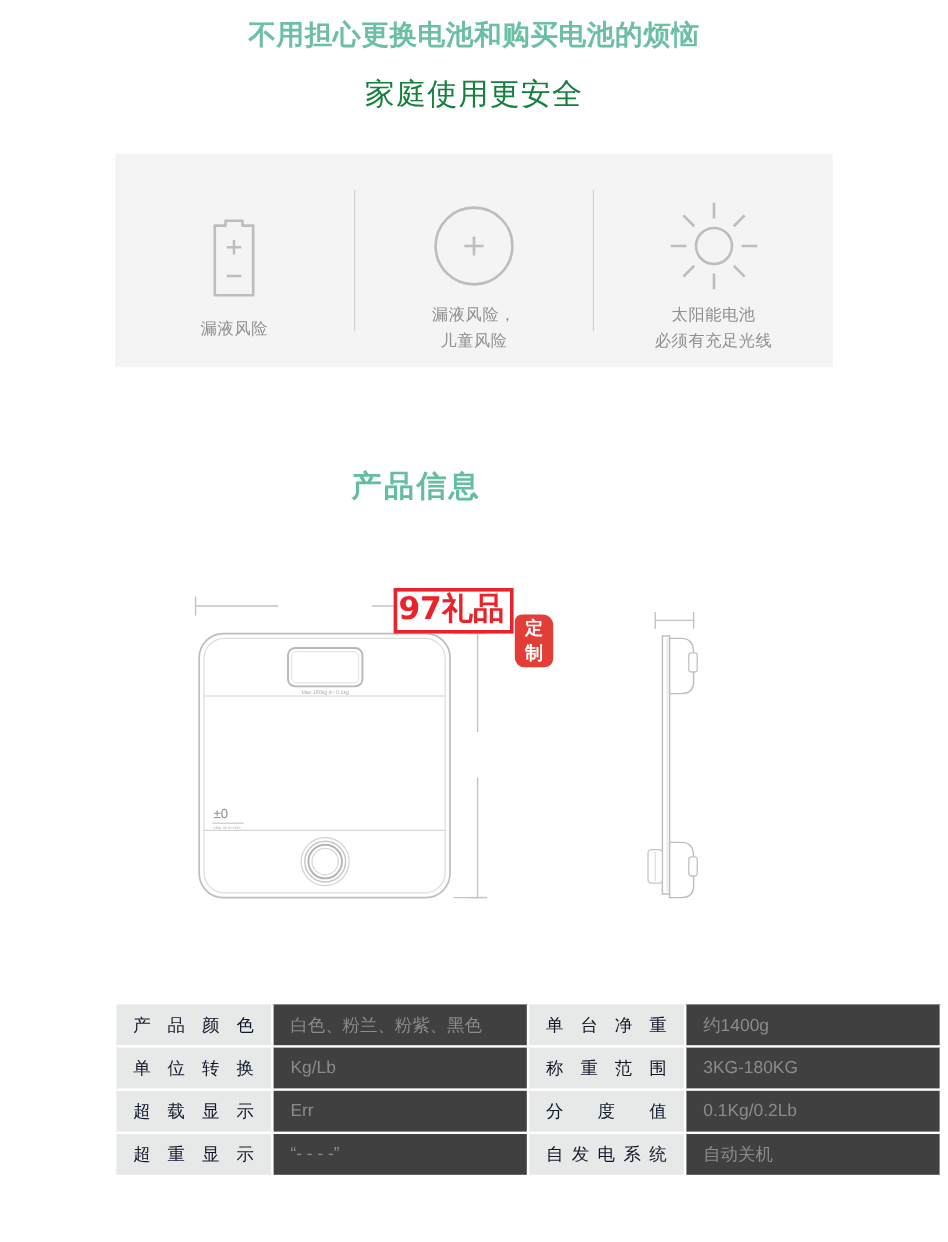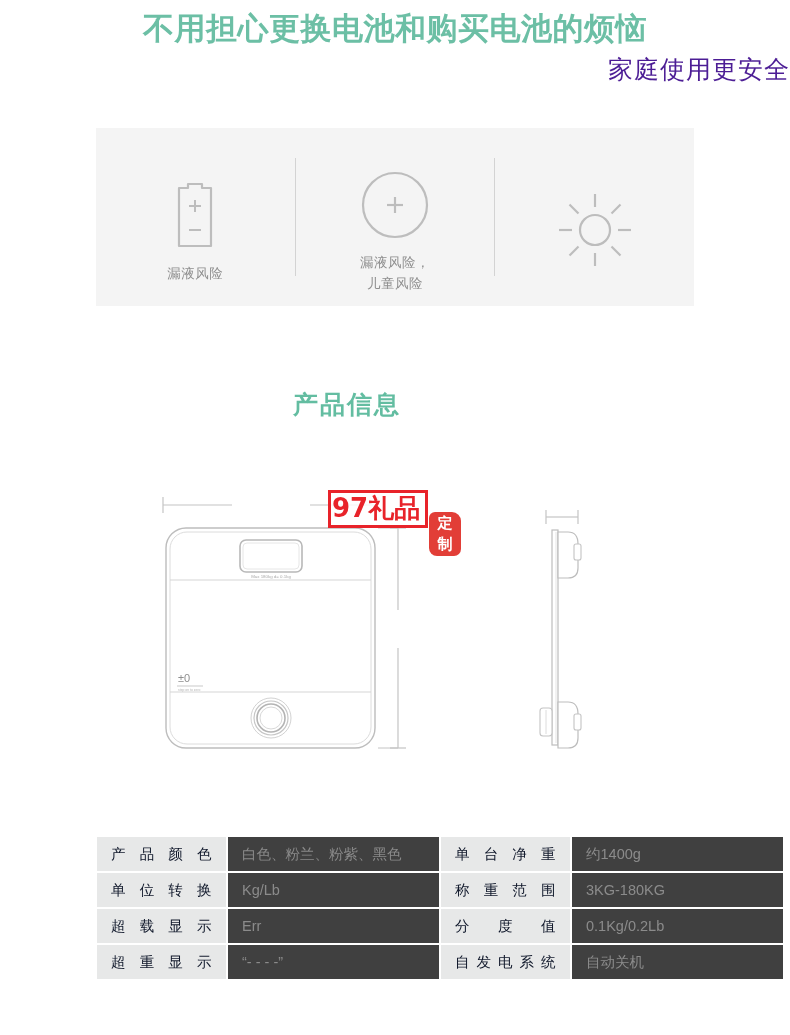--- a/index.html
+++ b/index.html
@@ -18,33 +18,33 @@
 
   
   .headline-block {
     position: absolute;
     top: 10px;
     left: 0;
     width: 790px;
     text-align: center;
   }
   .headline-main {
-    font-size: 31px;
+    font-size: 23px;
     font-weight: bold;
     color: #6cbfa5;
     letter-spacing: 0.5px;
     line-height: 38px;
   }
   .headline-sub {
     font-size: 25px;
     font-weight: normal;
-    color: #4c1d95;
+    color: #15803d;
     letter-spacing: 1px;
     line-height: 42px;
-    text-align: right;
+    margin-top: 10px;
   }
 
   
   .feature-panel {
     position: absolute;
     left: 96px;
     top: 128px;
     width: 598px;
     height: 178px;
     background: #f4f4f4;
@@ -269,20 +269,24 @@
           <line x1="38" y1="2" x2="38" y2="15"></line>
           <line x1="38" y1="61" x2="38" y2="74"></line>
           <line x1="2" y1="38" x2="15" y2="38"></line>
           <line x1="61" y1="38" x2="74" y2="38"></line>
           <line x1="12.5" y1="12.5" x2="21.5" y2="21.5"></line>
           <line x1="54.5" y1="54.5" x2="63.5" y2="63.5"></line>
           <line x1="63.5" y1="12.5" x2="54.5" y2="21.5"></line>
           <line x1="21.5" y1="54.5" x2="12.5" y2="63.5"></line>
         </g>
       </svg>
+    </div>
+    <div class="feature-label">
+      <div>太阳能电池</div>
+      <div>必须有充足光线</div>
     </div>
   </div>
 
 </div>
 
 <div class="section-title-block">
   <div class="section-title-cn">产品信息</div>
 </div>
 
 <div class="drawing-area">

